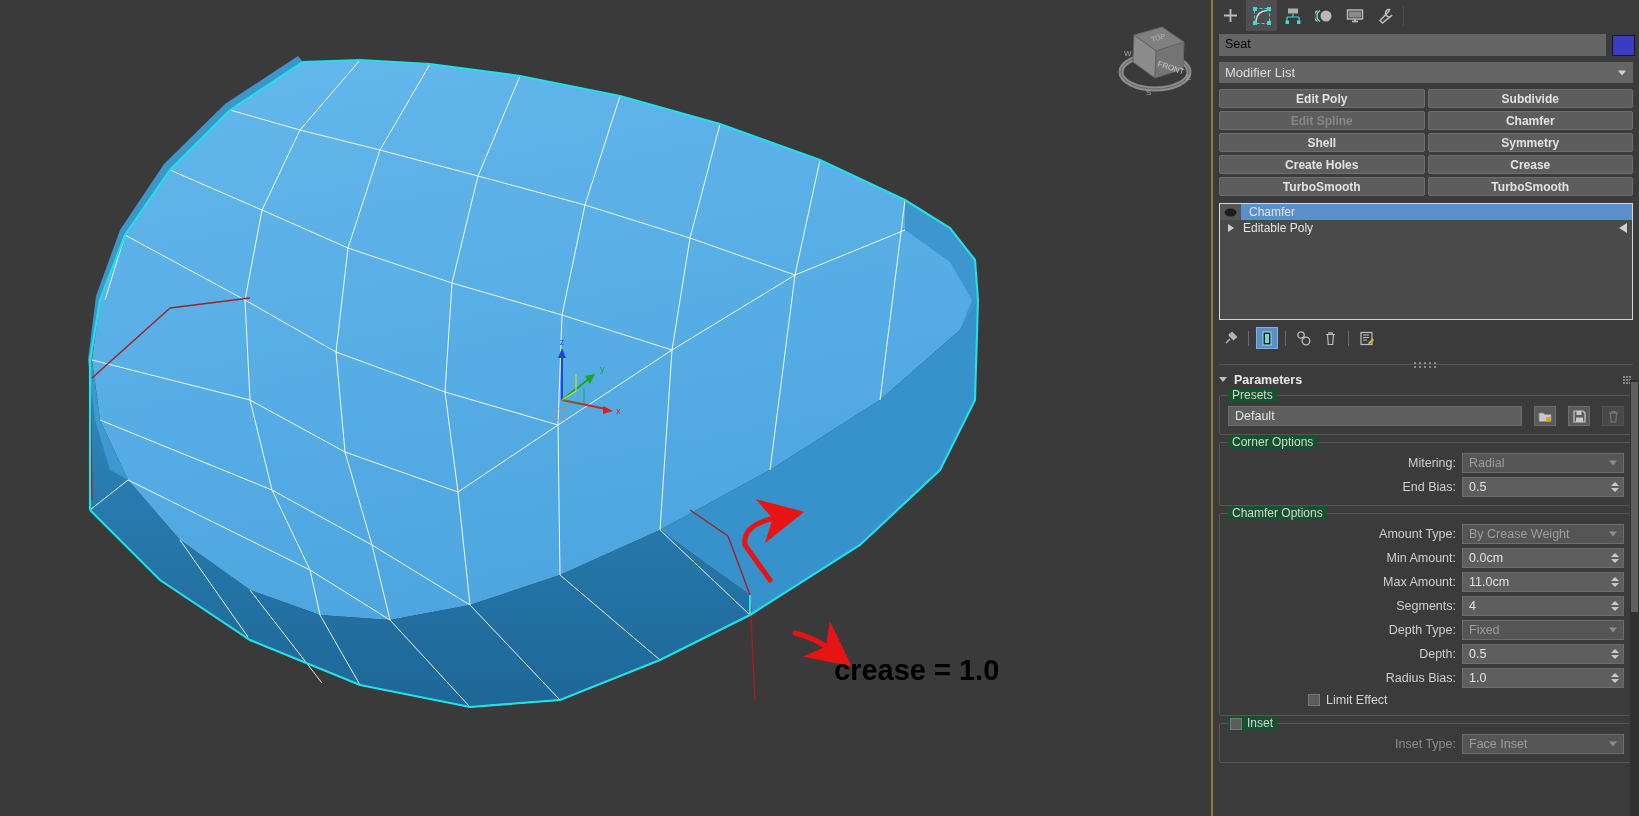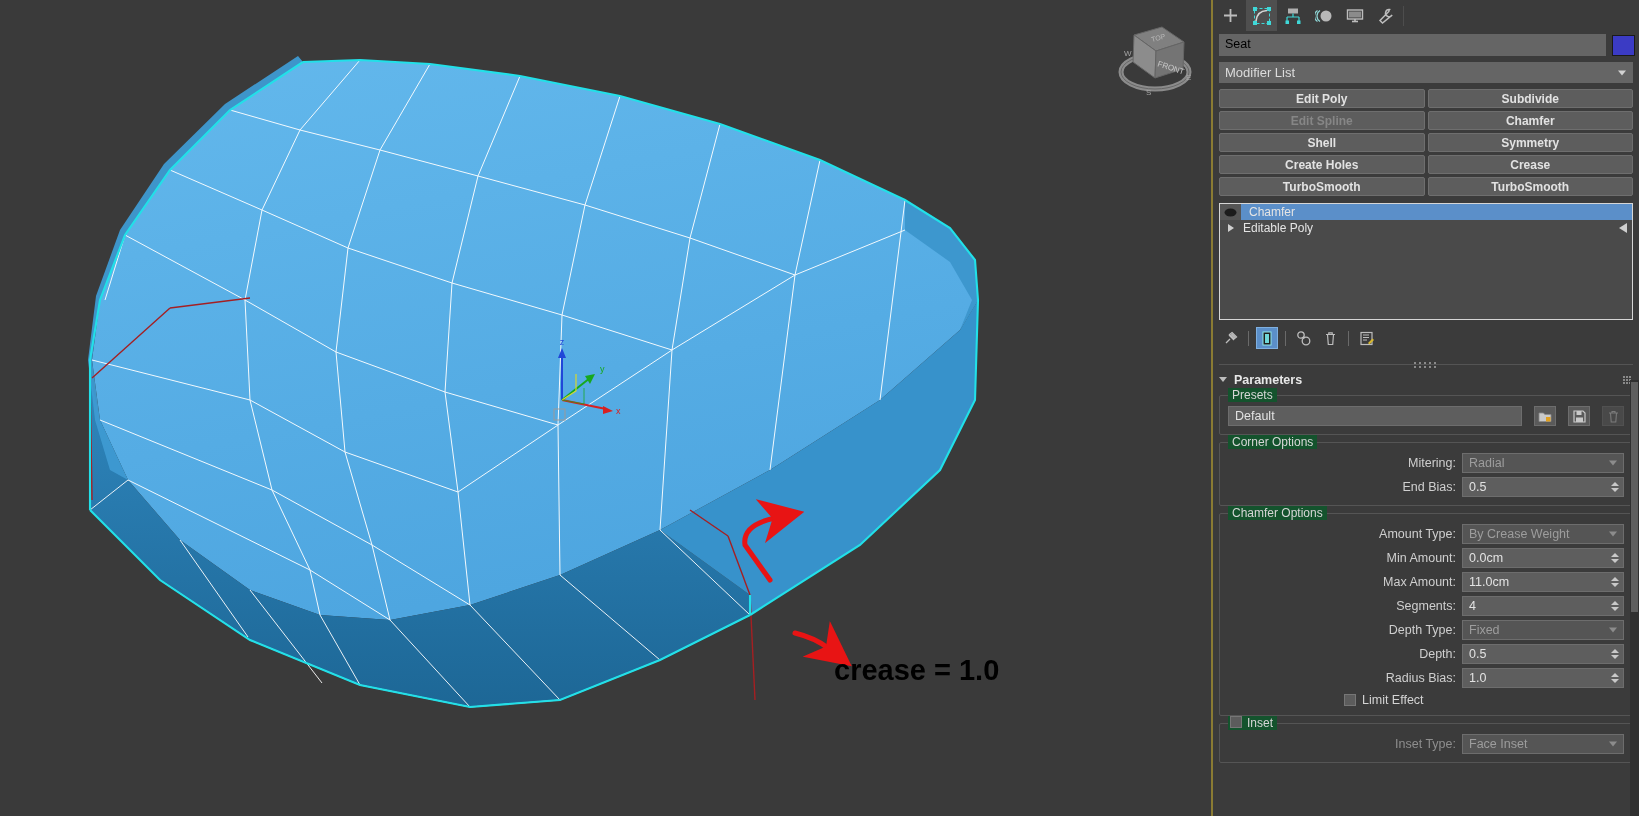--- a/index.html
+++ b/index.html
@@ -228,21 +228,21 @@
   }
   .group > .group-title {
     position: absolute;
     top: -8px; left: 8px;
     background: #14532d;
     padding: 0 4px;
     font-size: 12px;
     color: #d6d6d6;
   }
   .group > .group-title.with-check {
-    display: flex; align-items: flex-start; gap: 5px;
+    display: flex; align-items: flex-end; gap: 5px;
     padding-left: 2px;
   }
 
   .row {
     display: flex; align-items: center;
     margin-bottom: 4px;
     gap: 6px;
   }
   .row:last-child { margin-bottom: 0; }
   .row-label {
@@ -310,21 +310,21 @@
   .cbox {
     width: 12px; height: 12px;
     background: #5c5c5c;
     border: 1px solid #767676;
     display: inline-block;
     flex: none;
   }
   .check-row {
     display: flex; align-items: center;
     gap: 6px;
-    margin-left: 116px;
+    margin-left: 80px;
     margin-top: 5px;
   }
   .check-label { font-size: 12.5px; color: #d4d4d4; }
 
   
   #panel-scrollbar {
     position: absolute; right: 0; top: 380px;
     width: 9px; height: 436px;
     background: #303030;
   }

